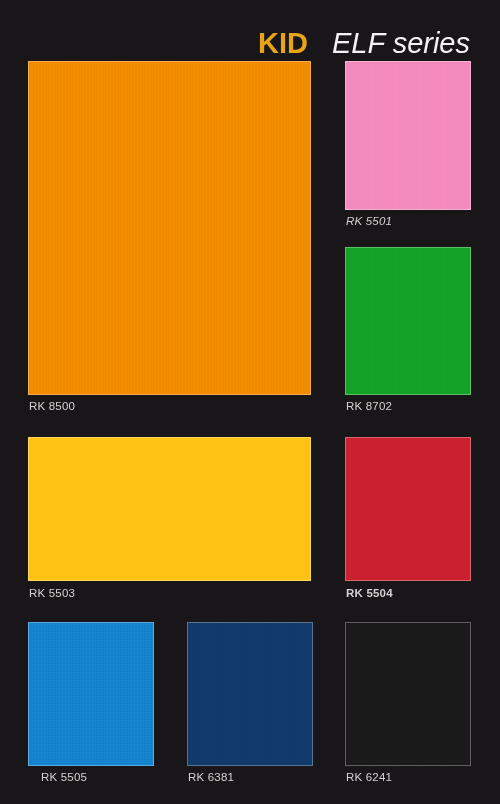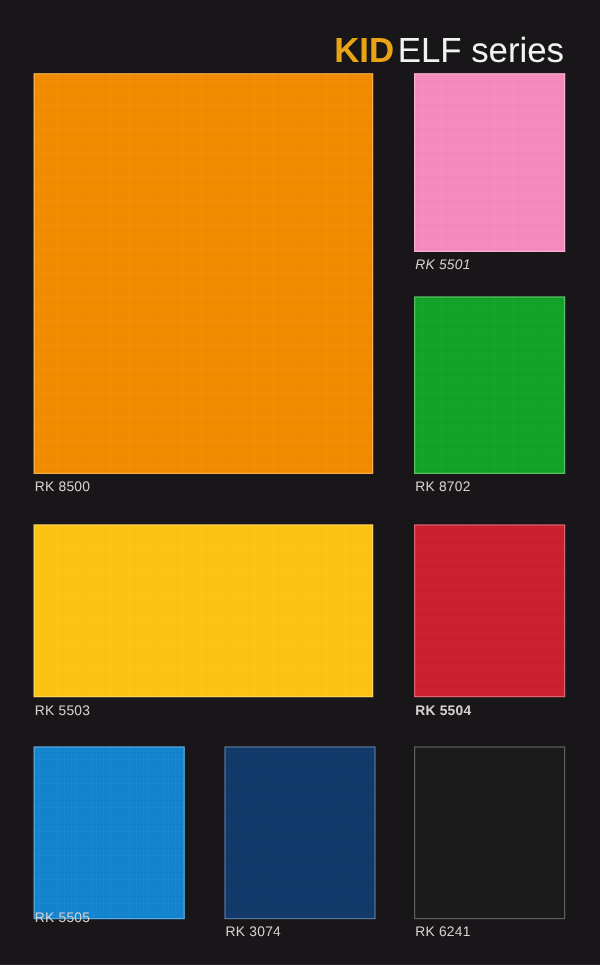--- a/index.html
+++ b/index.html
@@ -26,36 +26,37 @@
   
   #header {
     position: absolute;
     left: 0;
     top: 20px;
     width: 470px;
     height: 38px;
     display: flex;
     align-items: flex-end;
     justify-content: flex-end;
-    gap: 3px;
+    gap: 24px;
     box-sizing: border-box;
   }
   .brand-kid {
     font-size: 29px;
     font-weight: bold;
     color: #e8a317;
     letter-spacing: 0px;
     line-height: 30px;
   }
   .brand-series {
     font-size: 29px;
     font-weight: normal;
     color: #f2f2f2;
     letter-spacing: 0px;
     line-height: 30px;
+    font-style: italic;
   }
 
   
   .cell {
     position: absolute;
   }
   .chip {
     position: absolute;
     left: 0;
     top: 0;
@@ -118,25 +119,25 @@
       <div class="cell" style="left: 28px; top: 437px; width: 283px;">
         <div class="chip" title="RK 5503" style="width: 283px; height: 144px; background: rgb(252, 195, 19);"></div>
         <div class="swatch-label" style="top: 149px;">RK 5503</div>
       </div>
       <div class="cell" style="left: 345px; top: 437px; width: 126px;">
         <div class="chip" title="RK 5504" style="width: 126px; height: 144px; background: rgb(203, 32, 48);"></div>
         <div class="swatch-label" style="top: 149px; font-weight: bold;">RK 5504</div>
       </div>
       <div class="cell" style="left: 28px; top: 622px; width: 126px;">
         <div class="chip" title="RK 5505" style="width: 126px; height: 144px; background: rgb(20, 132, 206);"></div>
-        <div class="swatch-label" style="top: 136px;">RK 5505</div>
+        <div class="swatch-label" style="top: 148px; margin-left: 12px;">RK 5505</div>
       </div>
       <div class="cell" style="left: 187px; top: 622px; width: 126px;">
         <div class="chip" title="RK 5506" style="width: 126px; height: 144px; background: rgb(17, 58, 107);"></div>
-        <div class="swatch-label" style="top: 148px;">RK 3074</div>
+        <div class="swatch-label" style="top: 148px;">RK 6381</div>
       </div>
       <div class="cell" style="left: 345px; top: 622px; width: 126px;">
         <div class="chip" title="RK 5507" style="width: 126px; height: 144px; background: rgb(26, 26, 26);"></div>
         <div class="swatch-label" style="top: 148px;">RK 6241</div>
       </div>
     </div>
 
 </div>
 
 </body></html>

